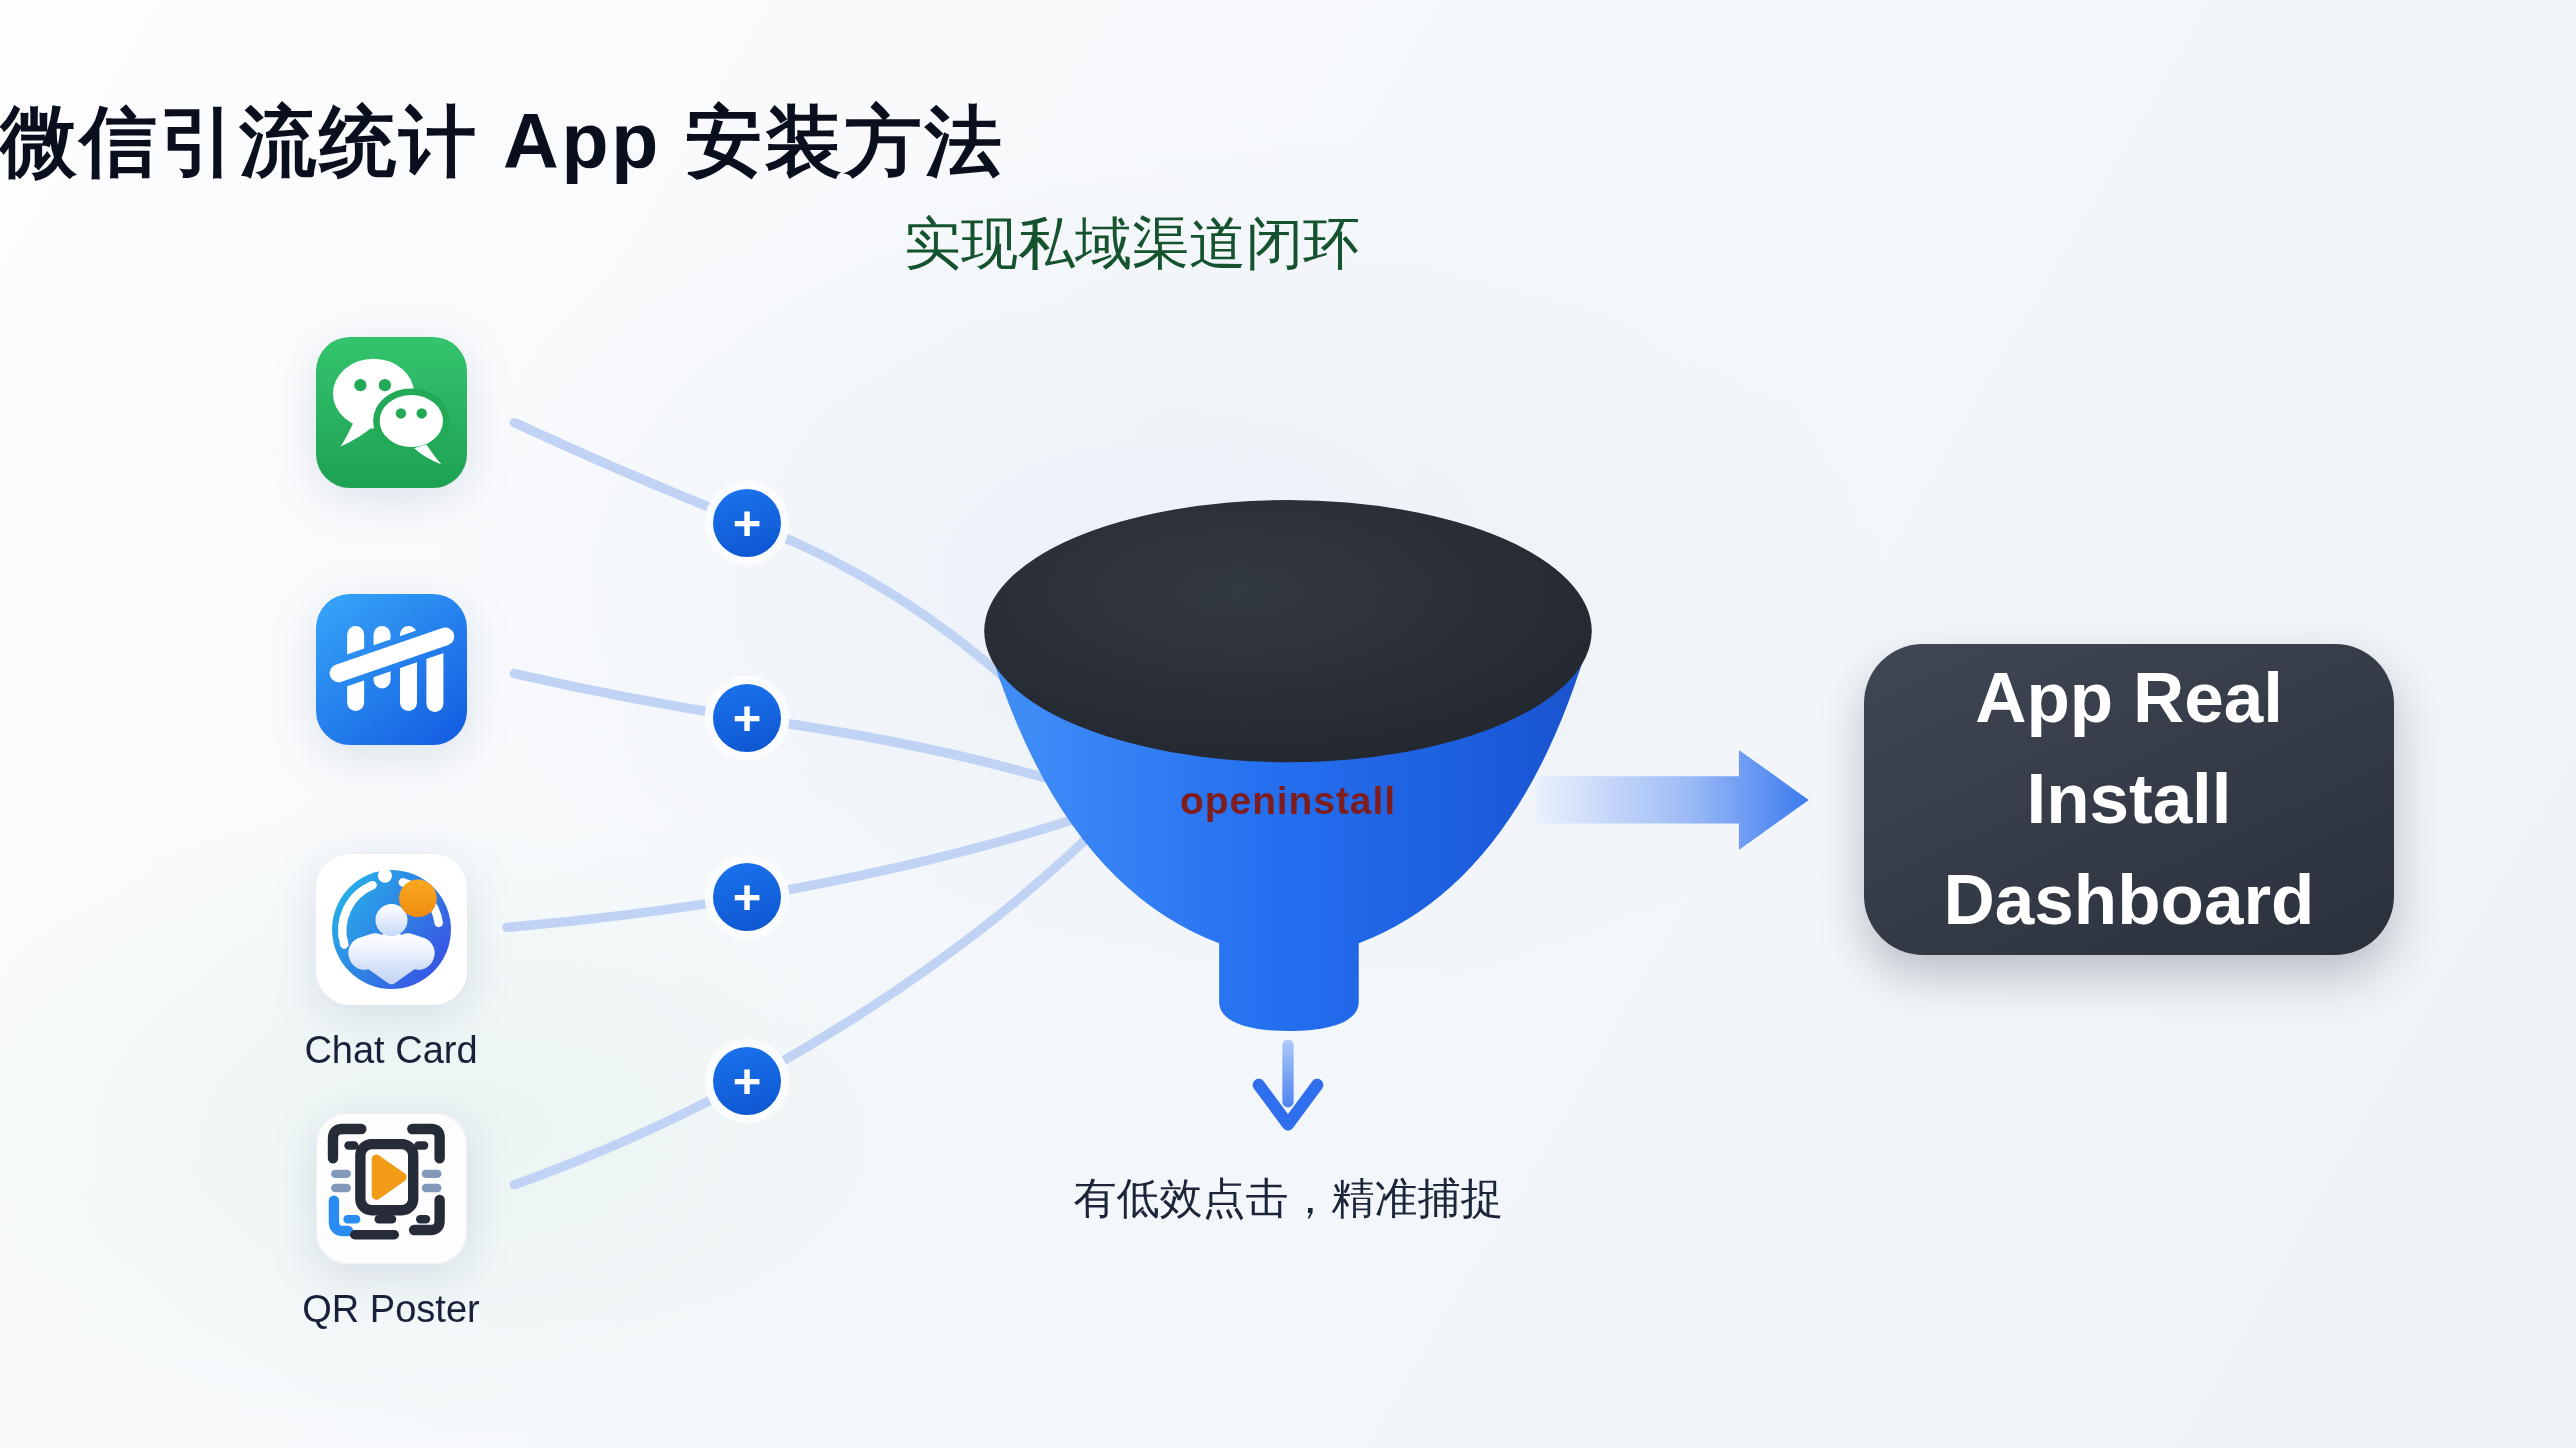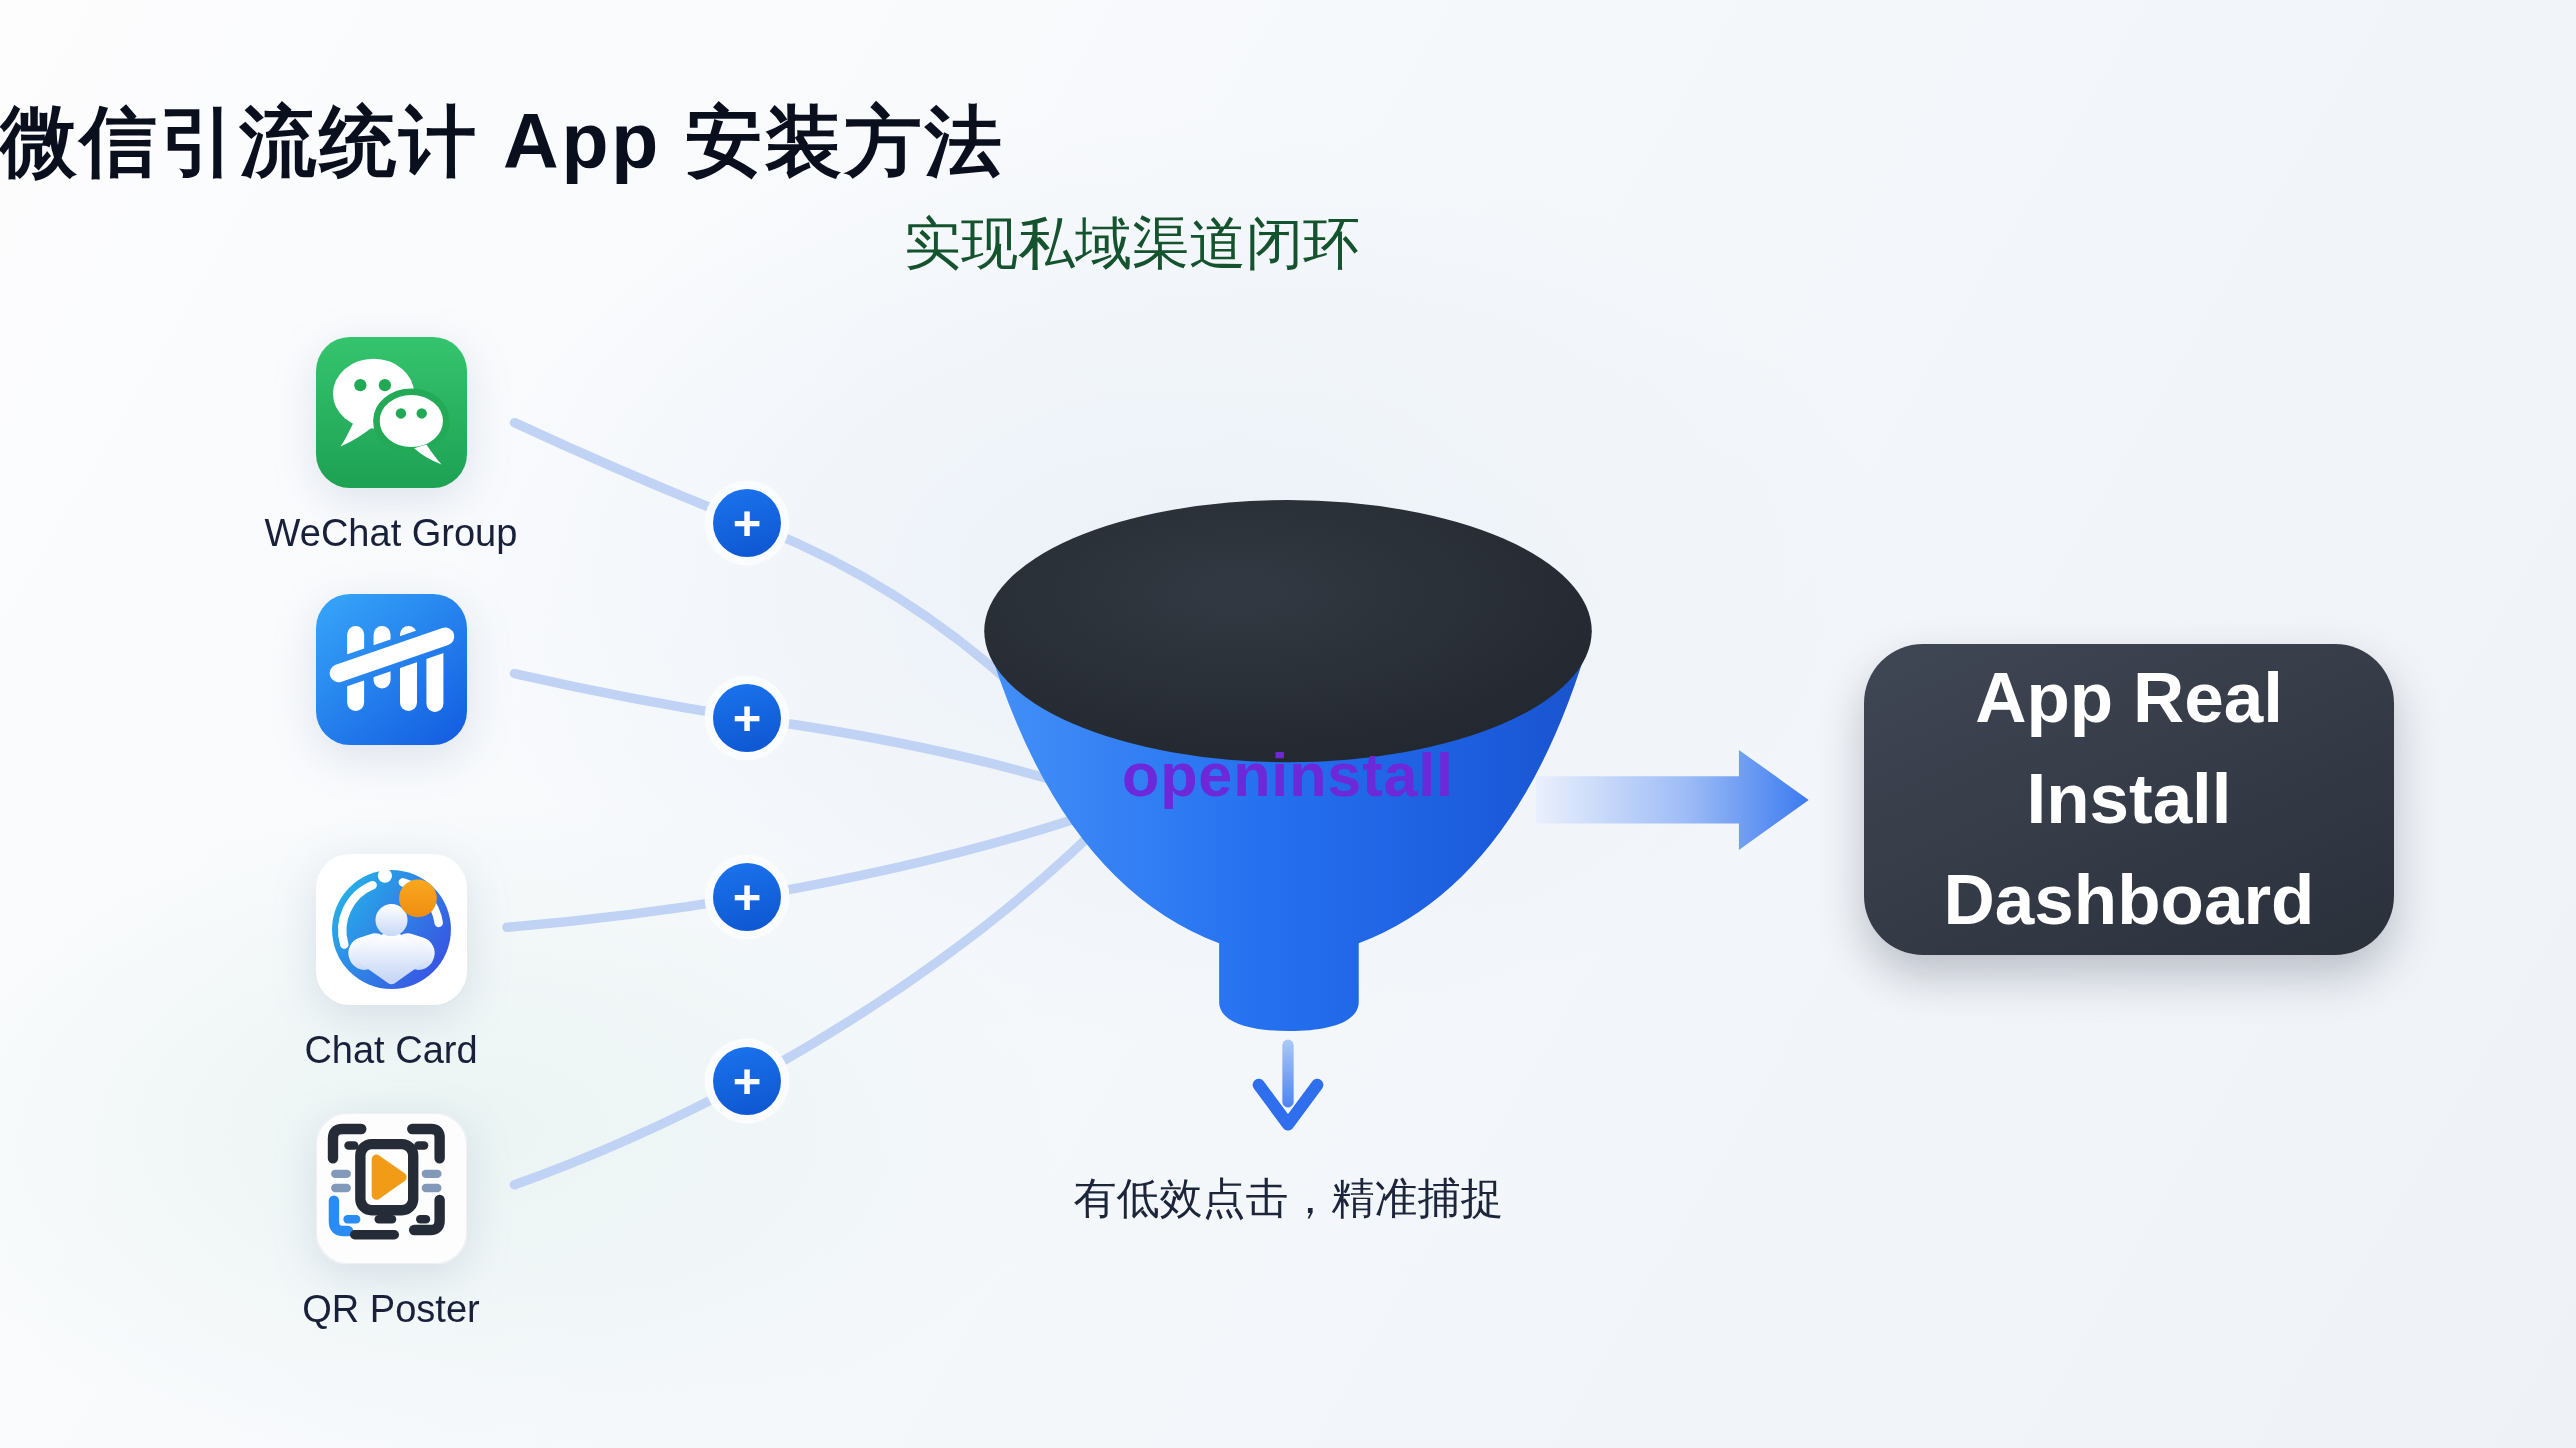--- a/index.html
+++ b/index.html
@@ -38,22 +38,22 @@
     box-shadow:0 0 0 8.5px rgba(250,252,254,.97);
     display:flex; align-items:center; justify-content:center;
     color:#ffffff; font-size:49px; font-weight:700; line-height:1;
   }
 
   .funnel-stage-label{
     position:absolute; left:1085px; top:545px; width:406px;
     text-align:center; font-size:51px; font-weight:700; line-height:1.35; color:#ffffff;
   }
   .funnel-brand{
-    position:absolute; left:1052px; top:740px; width:472px;
-    text-align:center; font-size:61px; font-weight:600; color:#6d28d9; letter-spacing:0.9px;
+    position:absolute; left:1052px; top:779px; width:472px;
+    text-align:center; font-size:39px; font-weight:600; color:#7f1d1d; letter-spacing:0.9px;
   }
   .funnel-caption{
     position:absolute; left:977px; top:1170px; width:623px;
     text-align:center; font-size:43px; font-weight:500; color:#1c2539;
   }
 
   .dashboard-box{
     position:absolute; left:1864px; top:644px; width:530px; height:311px;
     border-radius:59px;
     background:linear-gradient(155deg,#404754 0%,#343a46 55%,#2b313b 100%);
@@ -128,21 +128,20 @@
     <rect width="160" height="160" rx="36" fill="url(#gGreen)"></rect>
     <ellipse cx="61" cy="60" rx="43" ry="37" fill="#ffffff"></ellipse>
     <path d="M40 90 Q31 109 26 116 Q46 107 60 95 Z" fill="#ffffff"></path>
     <circle cx="47" cy="51" r="6.5" fill="#22a956"></circle>
     <circle cx="73" cy="51" r="6.5" fill="#22a956"></circle>
     <ellipse cx="101" cy="89" rx="37" ry="31" fill="#ffffff" stroke="#23aa57" stroke-width="7"></ellipse>
     <path d="M117 114 Q127 129 133 135 Q116 129 104 118 Z" fill="#ffffff"></path>
     <circle cx="90" cy="81" r="5.5" fill="#22a956"></circle>
     <circle cx="112" cy="81" r="5.5" fill="#22a956"></circle>
   </svg>
-  <div class="src-label" style="left:193px;top:512px">WeChat Group</div>
 
   <svg class="source-icon" style="left:316px;top:594px" viewBox="0 0 160 160">
     <defs>
       <linearGradient id="gBlue1" gradientUnits="userSpaceOnUse" x1="20" y1="10" x2="140" y2="155">
         <stop offset="0" stop-color="#34a0f7"></stop>
           <stop offset="1" stop-color="#1560e2"></stop>
       </linearGradient>
     </defs>
     <rect width="160" height="160" rx="36" fill="url(#gBlue1)"></rect>
     <g fill="#ffffff">

